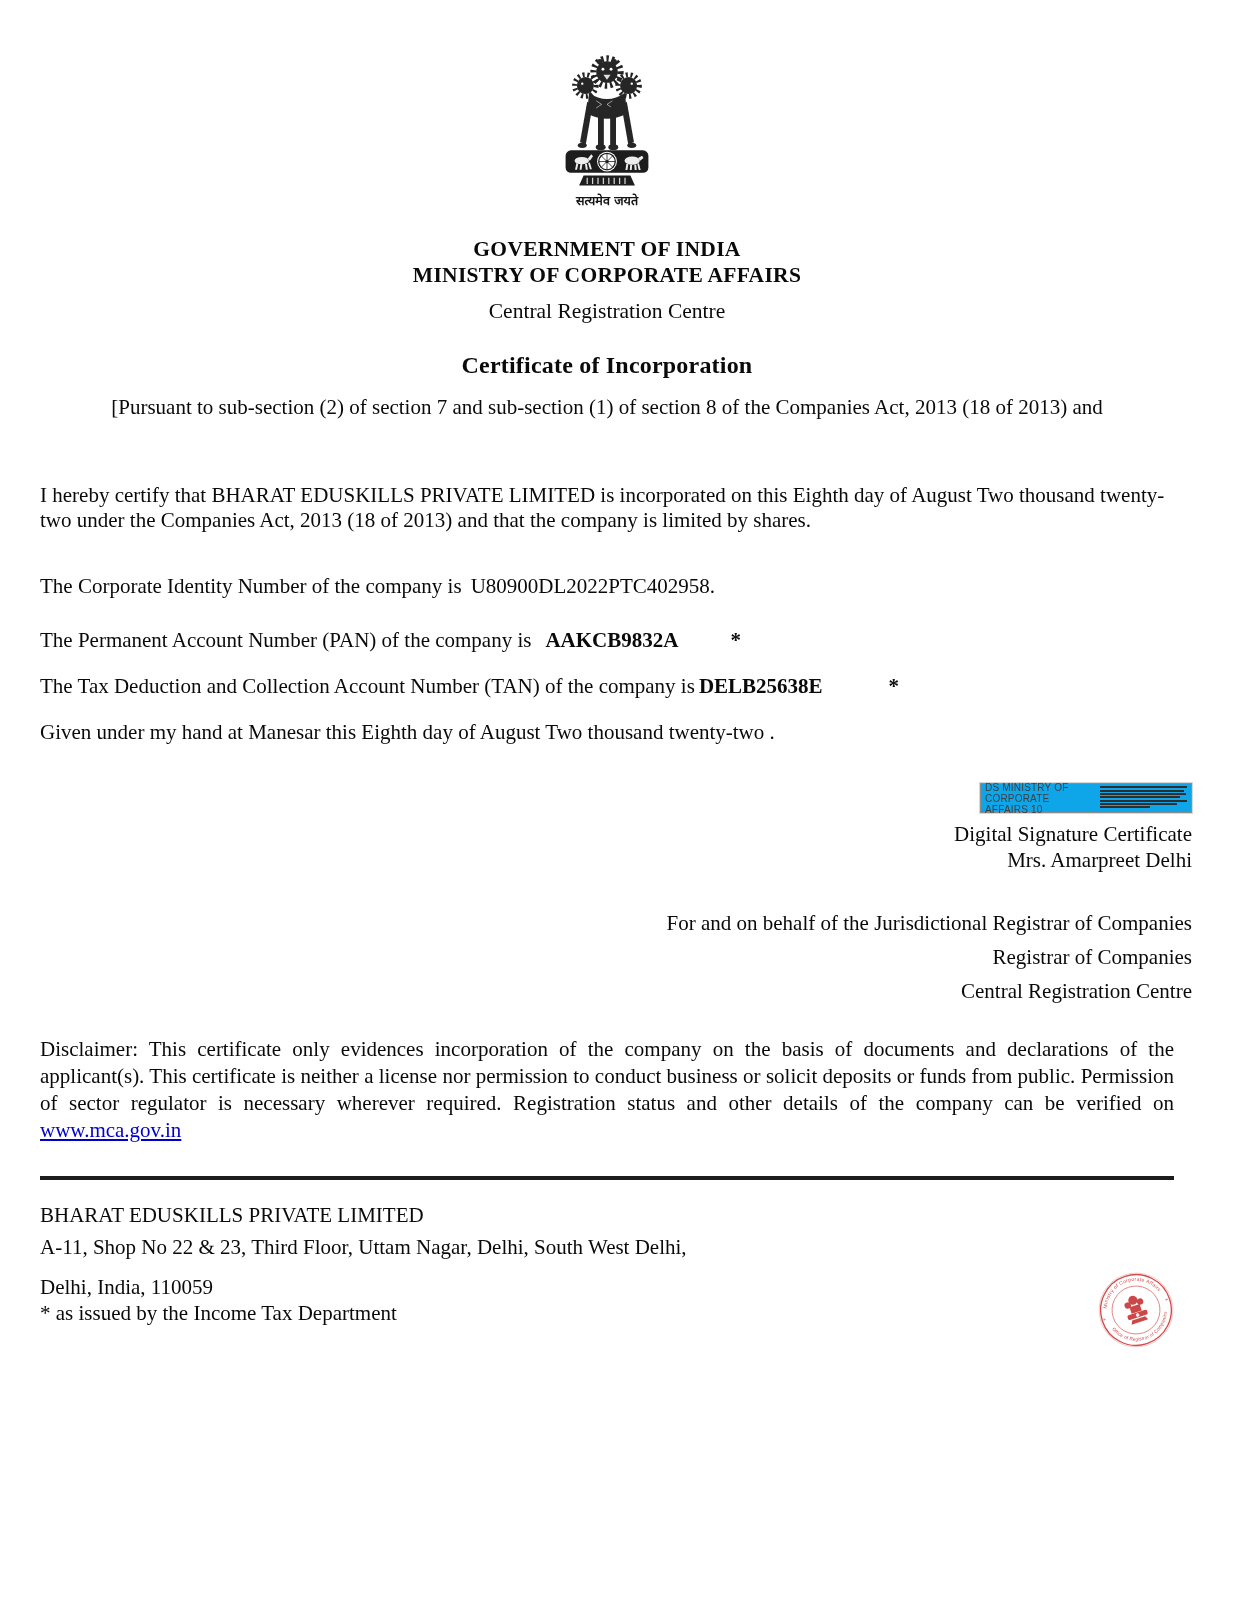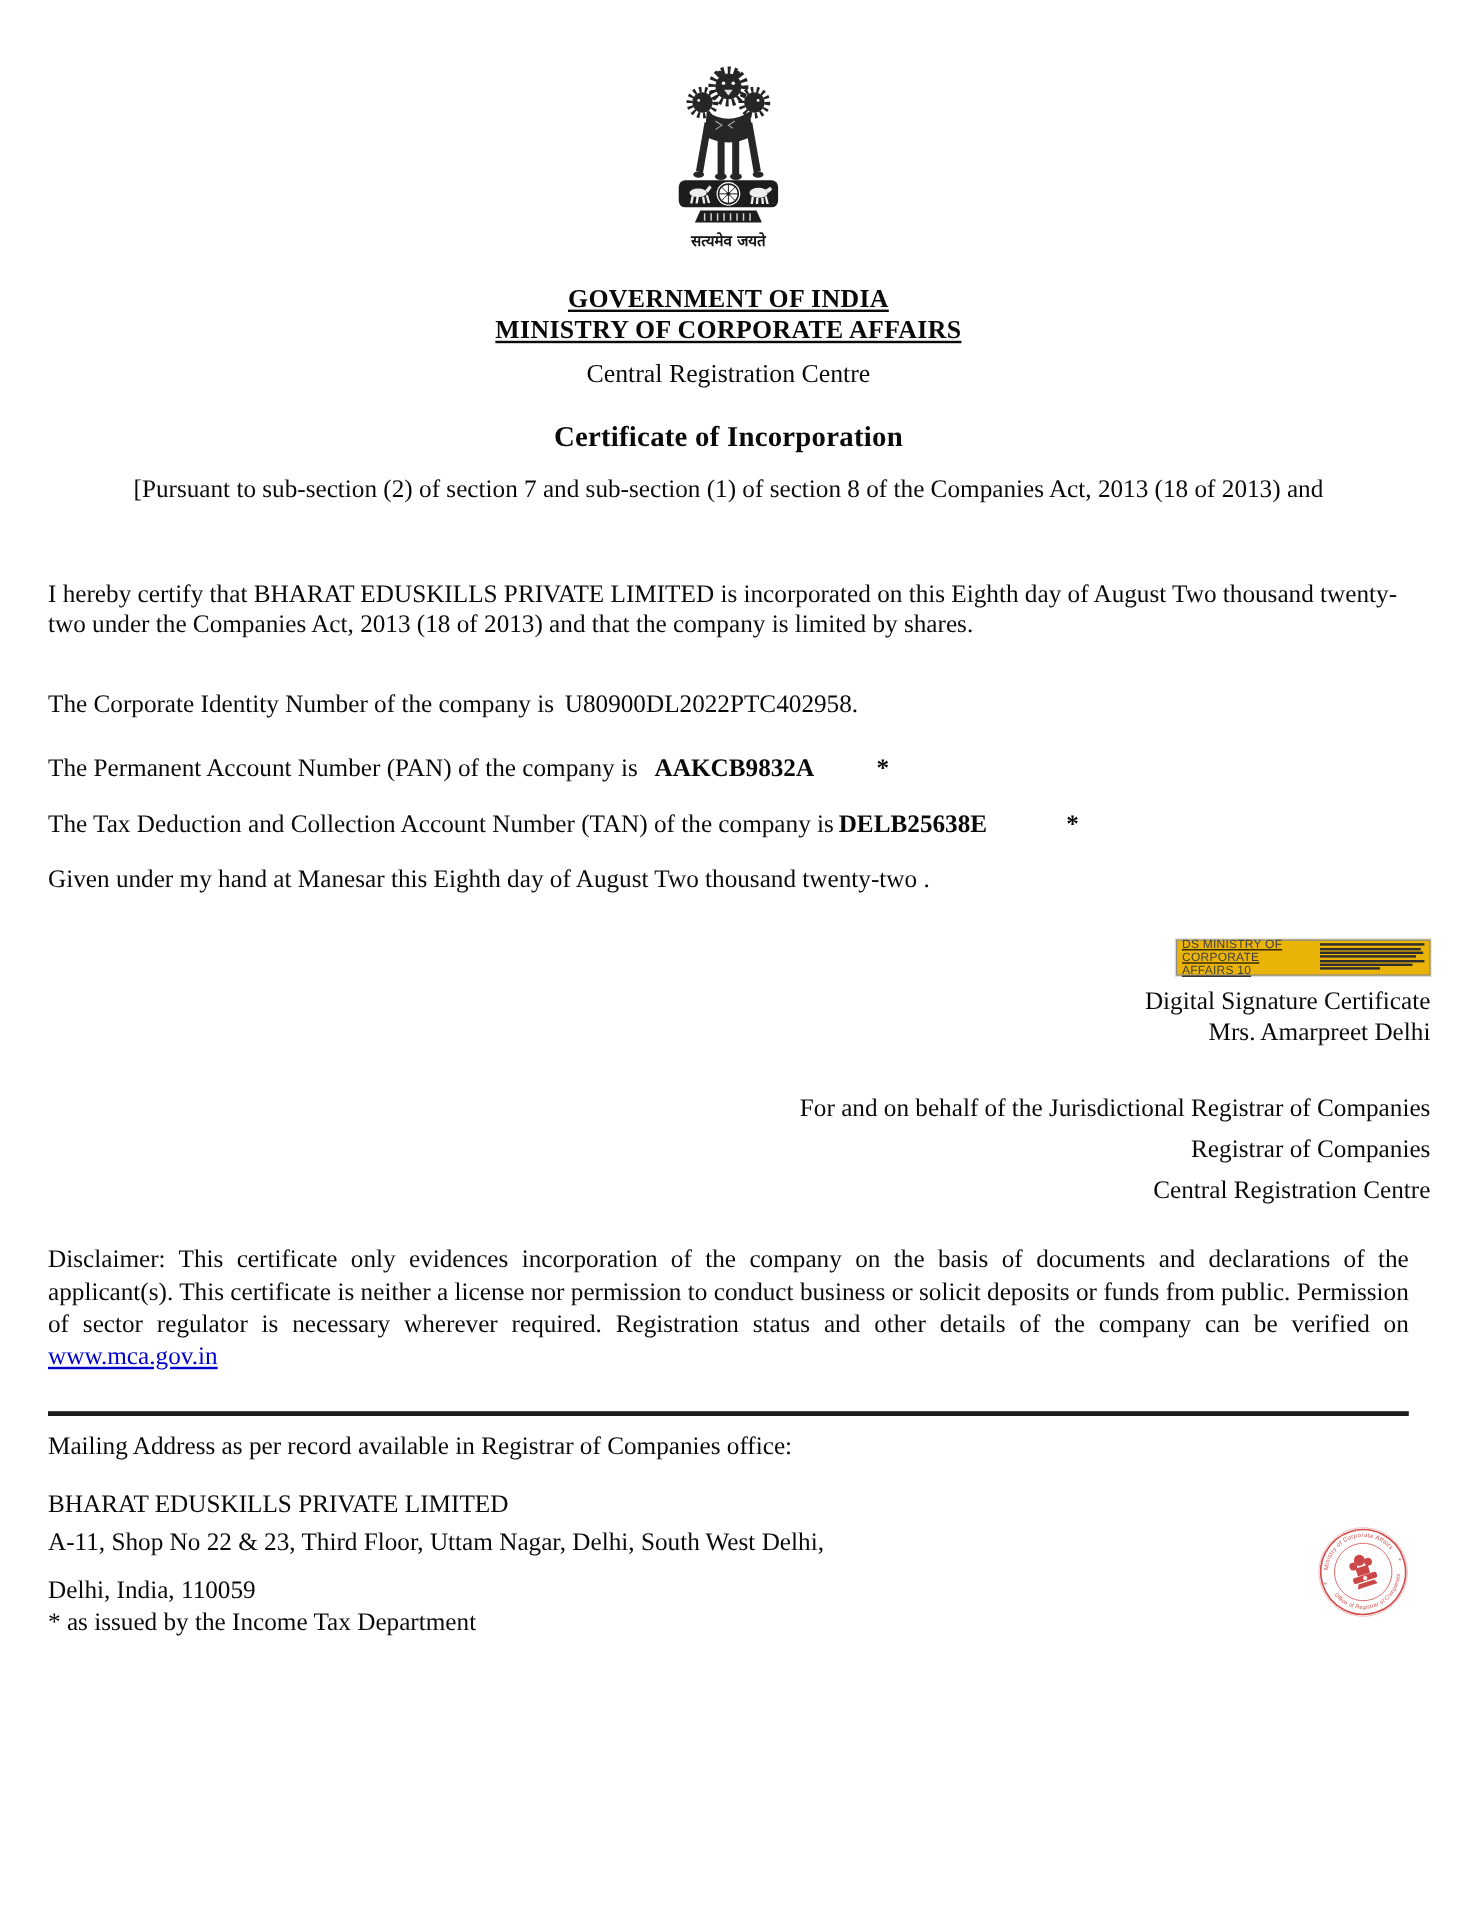--- a/index.html
+++ b/index.html
@@ -8,21 +8,21 @@
     width:1236px;height:1600px;
     background:#ffffff;
     color:#0a0a0a;
     font-family:"Liberation Serif","DejaVu Serif",serif;
     font-size:21px;line-height:26px;
     box-sizing:border-box;
     padding:42px 62px 0 40px;
     overflow:hidden;
   }
   .center{text-align:center;}
-  .hdr-line{font-weight:bold;font-size:21.5px;line-height:26px;letter-spacing:.3px;text-decoration:underline;}
+  .hdr-line{font-weight:bold;font-size:21.5px;line-height:26px;letter-spacing:.3px;}
   .crc-line{font-size:21.5px;line-height:26px;margin-top:10px;}
   .cert-title{font-weight:bold;font-size:24px;line-height:46px;margin-top:18px;letter-spacing:.2px;}
   .pursuant{margin-top:6px;font-size:21px;line-height:27px;}
   .para{margin:0;}
   .certify{margin-top:62px;line-height:25px;}
   .cin{margin-top:40px;}
   .pan{margin-top:28px;}
   .tan{margin-top:20px;}
   .given{margin-top:20px;}
   .val-cin{margin-left:9px;}
@@ -30,23 +30,22 @@
   .pan .val-bold{margin-left:14px;}
   .tan .val-bold{margin-left:4px;}
   .ast{display:inline-block;font-weight:bold;}
   .pan .ast{margin-left:52px;}
   .tan .ast{margin-left:66px;}
 
   .sig-block{display:flex;flex-direction:column;align-items:flex-end;text-align:right;margin-top:38px;margin-right:-18px;}
   .sig-box{
     width:212px;height:30px;box-sizing:border-box;
     border:1.5px solid #8c8c8c;box-shadow:0 0 0 1px #d8d8d8;
-    background:#eab308;display:flex;align-items:center;gap:7px;
+    background:#0ea5e9;display:flex;align-items:center;gap:7px;
     padding:2px 4px;
-    text-decoration:underline;
   }
   .sig-box-label{
     font-family:"Liberation Sans","DejaVu Sans",sans-serif;
     font-size:10px;line-height:11px;color:#3f3f3f;width:108px;text-align:left;
     letter-spacing:.2px;
   }
   .sig-box-micro{flex:1;display:flex;flex-direction:column;justify-content:center;}
   .ml{height:2px;background:#2e2e2e;margin:0 0 1.4px 0;}
   .dsc-line{margin-top:8px;}
   .behalf-1{margin-top:37px;}
@@ -160,21 +159,20 @@
     <div>Mrs. Amarpreet Delhi</div>
     <div class="behalf-1">For and on behalf of the Jurisdictional Registrar of Companies</div>
     <div class="behalf-2">Registrar of Companies</div>
     <div class="behalf-3">Central Registration Centre</div>
   </div>
 
   <p class="para disclaimer"><span>Disclaimer: This certificate only evidences incorporation of the company on the basis of documents and declarations of the applicant(s). This certificate is neither a license nor permission to conduct business or solicit deposits or funds from public. Permission of sector regulator is necessary wherever required. Registration status and other details of the company can be verified on </span><a class="doc-link">www.mca.gov.in</a></p>
 
   <hr class="divider">
 
-  <p class="para mailing-heading">Mailing Address as per record available in Registrar of Companies office:</p>
   <p class="para mail-company">BHARAT EDUSKILLS PRIVATE LIMITED</p>
   <p class="para addr1">A-11, Shop No 22 &amp; 23, Third Floor, Uttam Nagar, Delhi, South West Delhi,</p>
   <p class="para addr2">Delhi, India, 110059</p>
 
   <p class="para footnote">* as issued by the Income Tax Department</p>
 
   <svg class="stamp" viewBox="0 0 100 100">
     <g transform="rotate(-18 50 50)" opacity="0.88">
       <circle cx="50" cy="50" r="46.5" fill="none" stroke="#cd3333" stroke-width="1.8"></circle>
       <circle cx="50" cy="50" r="48.6" fill="none" stroke="#e49a9a" stroke-width="0.7"></circle>

